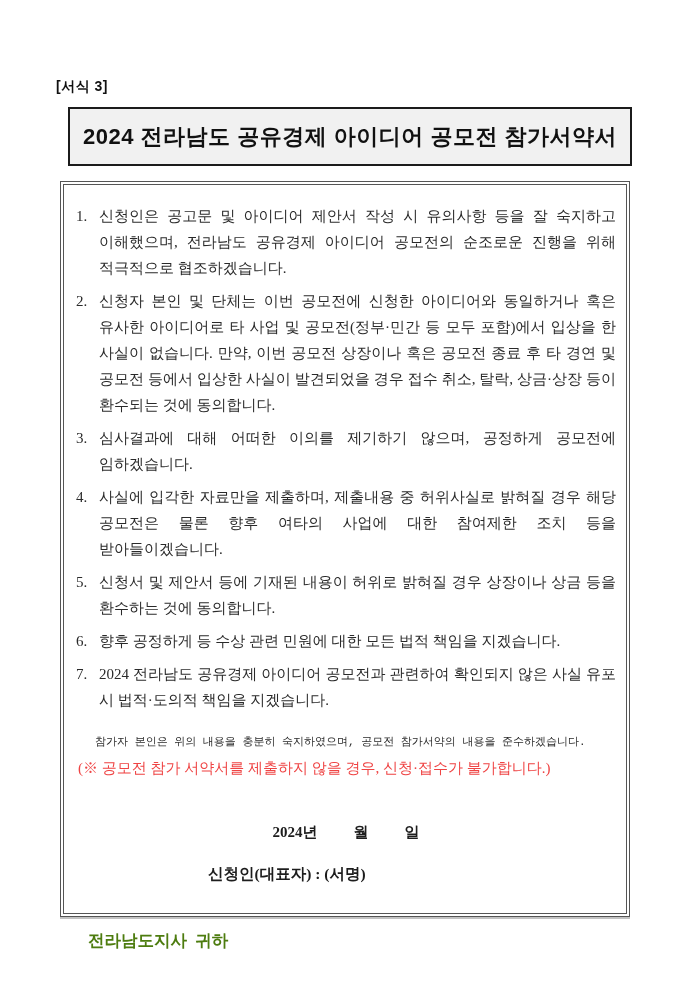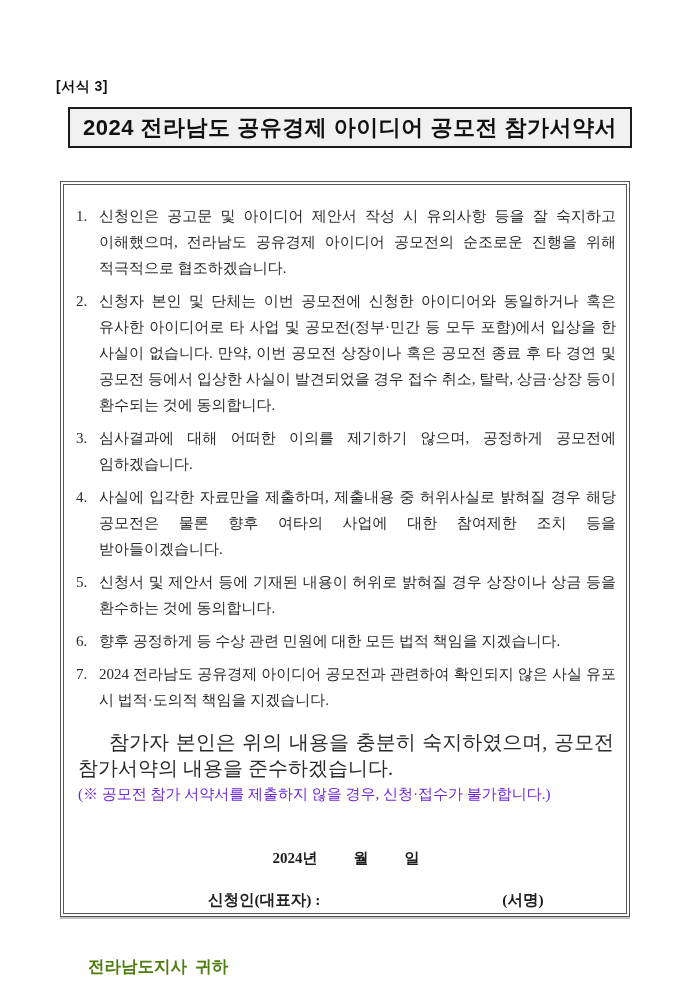--- a/index.html
+++ b/index.html
@@ -27,21 +27,21 @@
     font-weight: bold;
     font-size: 14px;
     color: #111;
     letter-spacing: 0.5px;
   }
   .title-box {
     position: absolute;
     left: 68px;
     top: 107px;
     width: 564px;
-    height: 41px;
+    height: 59px;
     box-sizing: border-box;
     background: #f1f1f1;
     border: 2px solid #1b1b1b;
     display: flex;
     align-items: center;
     justify-content: center;
   }
   .title-box .title-text {
     font-family: "Liberation Sans", sans-serif;
     font-weight: bold;
@@ -73,32 +73,33 @@
     flex: 0 0 23px;
     white-space: nowrap;
   }
   .item .txt {
     flex: 1 1 auto;
     text-align: justify;
     word-break: keep-all;
   }
   .closing {
     margin: 16px 2px 0 2px;
-    font-size: 20px;
+    font-size: 11px;
     line-height: 26px;
     color: #2a2a2a;
     text-align: justify;
     text-indent: 1.55em;
     word-break: keep-all;
+    font-family: Liberation Mono, monospace;
   }
   .note {
     margin: 0 2px 0 2px;
     font-size: 15px;
     line-height: 26px;
-    color: #6d28d9;
+    color: #ef4444;
     word-break: keep-all;
   }
   .date-line {
     margin-top: 42px;
     text-align: center;
     font-weight: bold;
     font-size: 15px;
     color: #1d1d1d;
   }
   .date-line .date-part {
@@ -109,21 +110,20 @@
     width: 36px;
   }
   .signer-line {
     margin-top: 22px;
     padding-left: 132px;
     font-weight: bold;
     font-size: 15.5px;
     color: #1d1d1d;
   }
   .signer-line .sig {
-    margin-left: 178px;
   }
   .recipient {
     margin-top: 45px;
     padding-left: 12px;
     font-weight: bold;
     font-size: 16.5px;
     color: #4d7c0f;
     white-space: pre;
   }
 </style>

